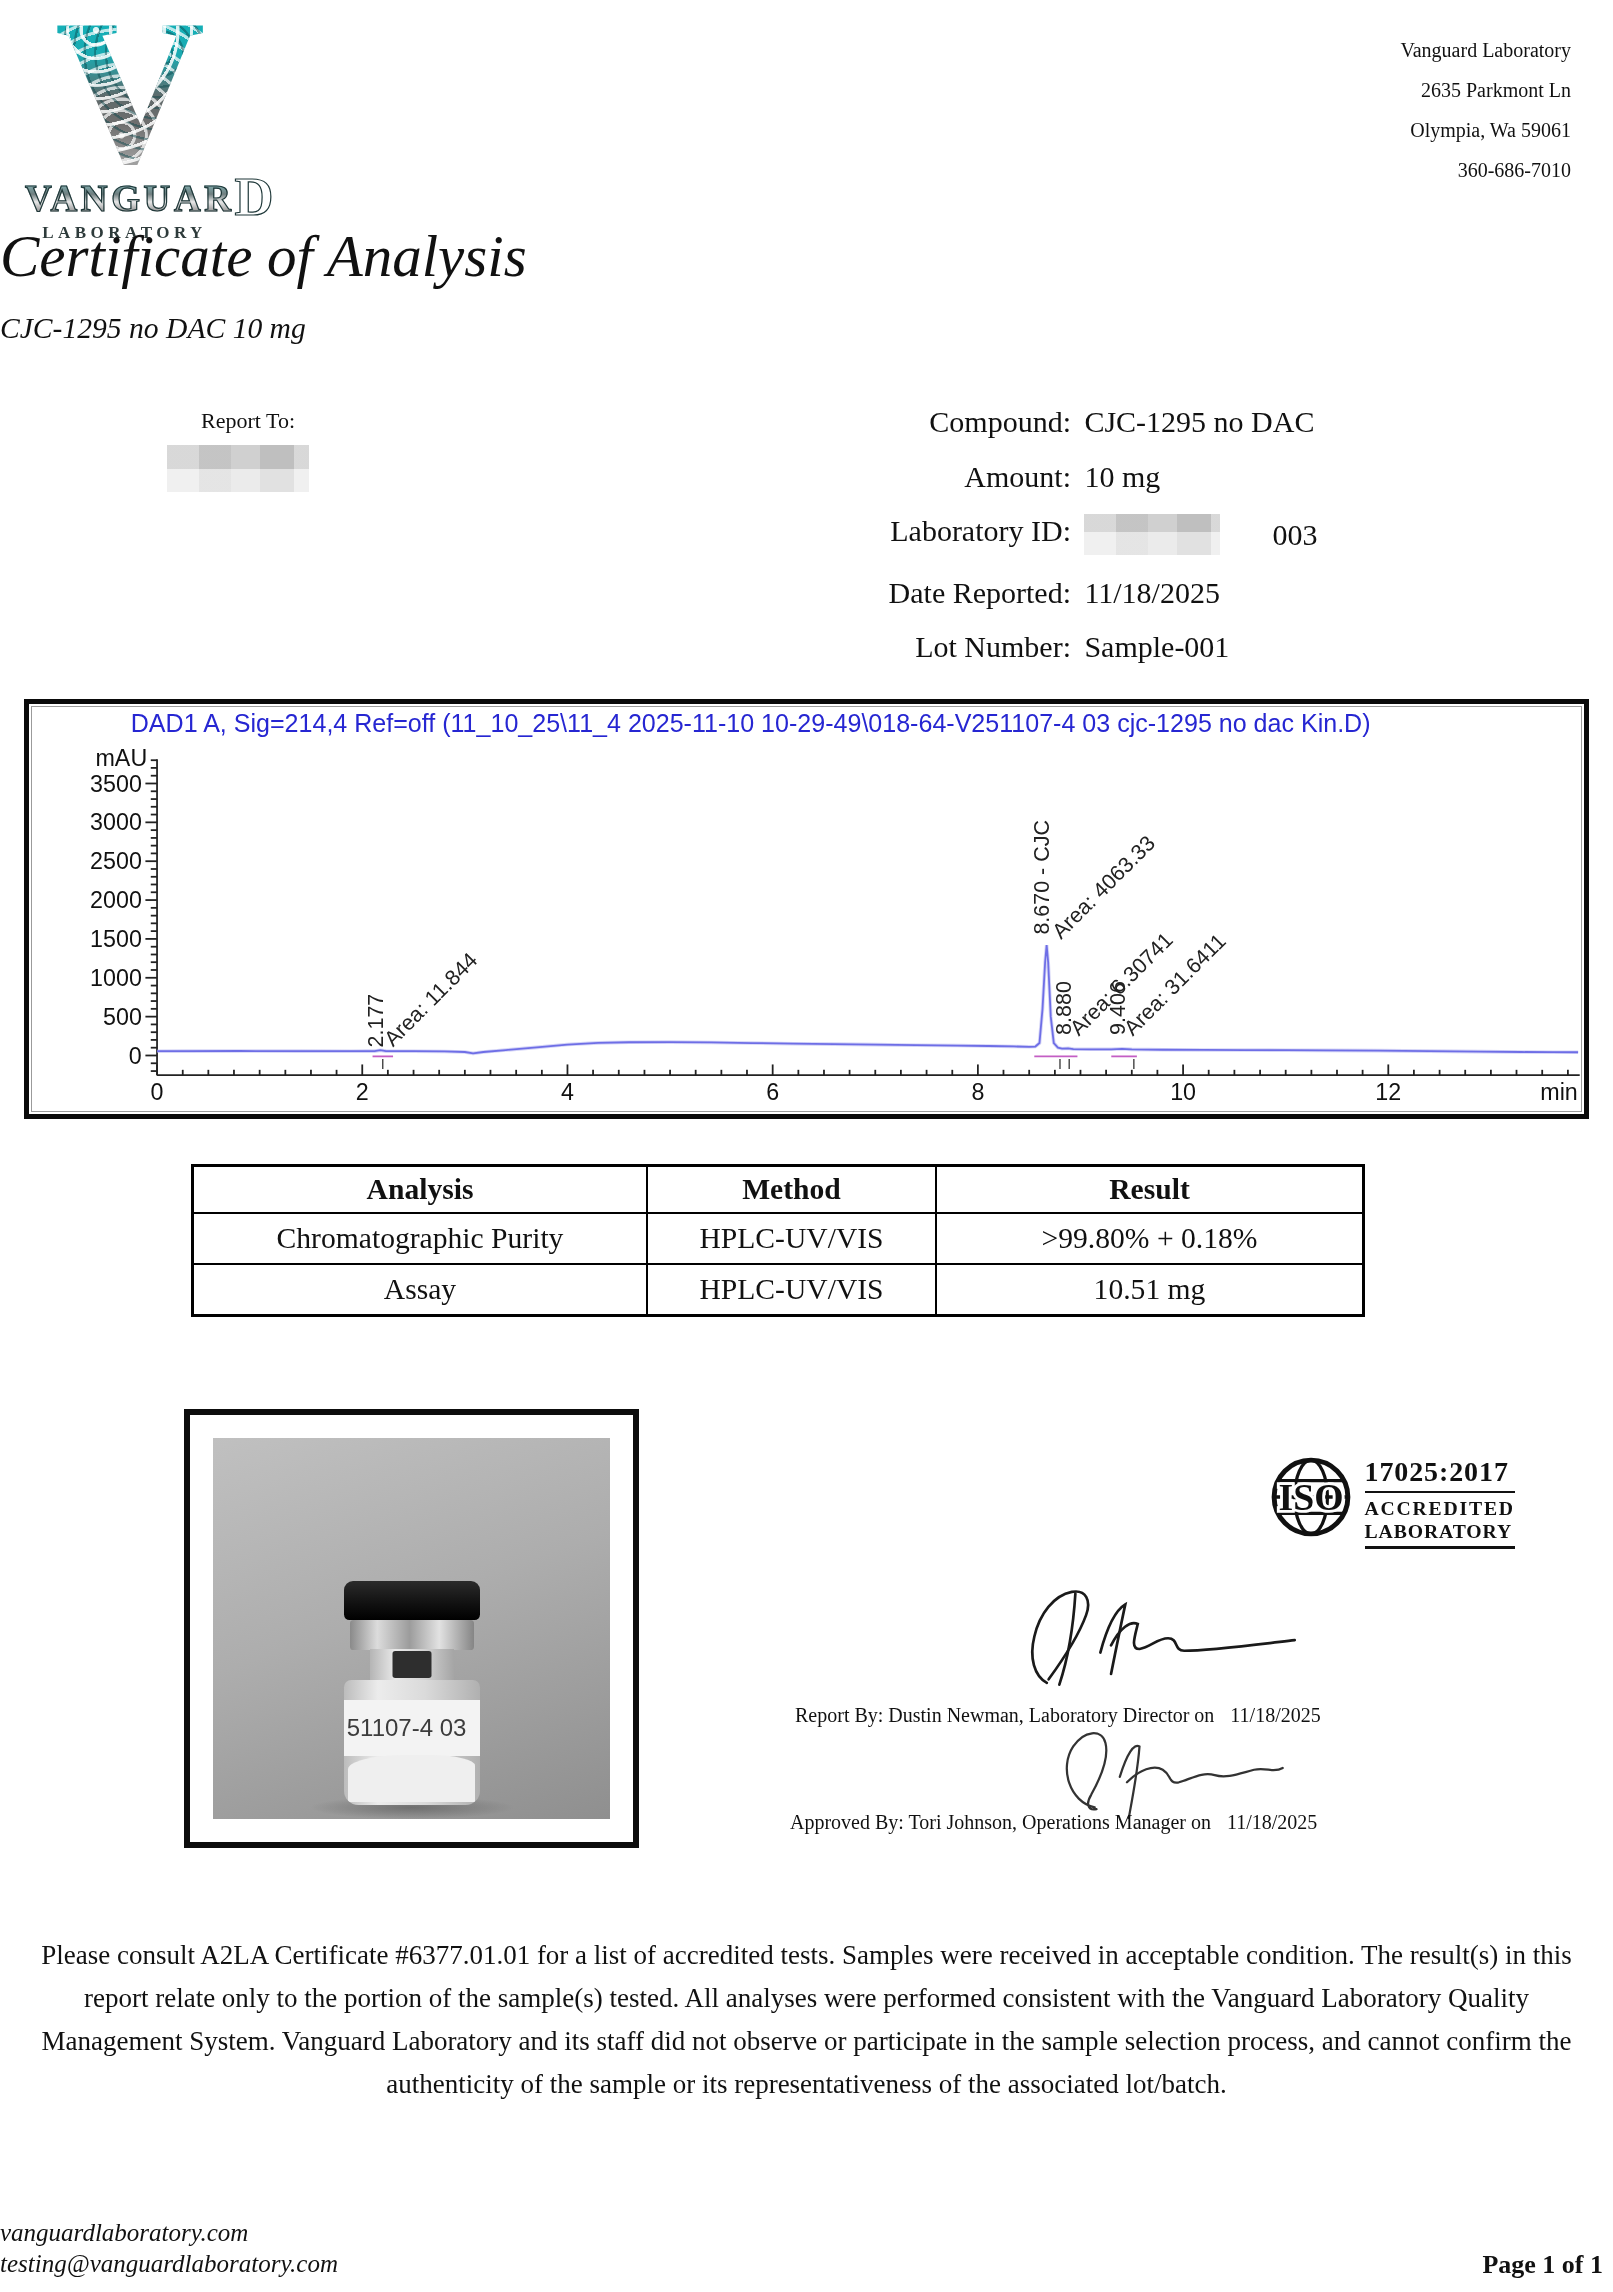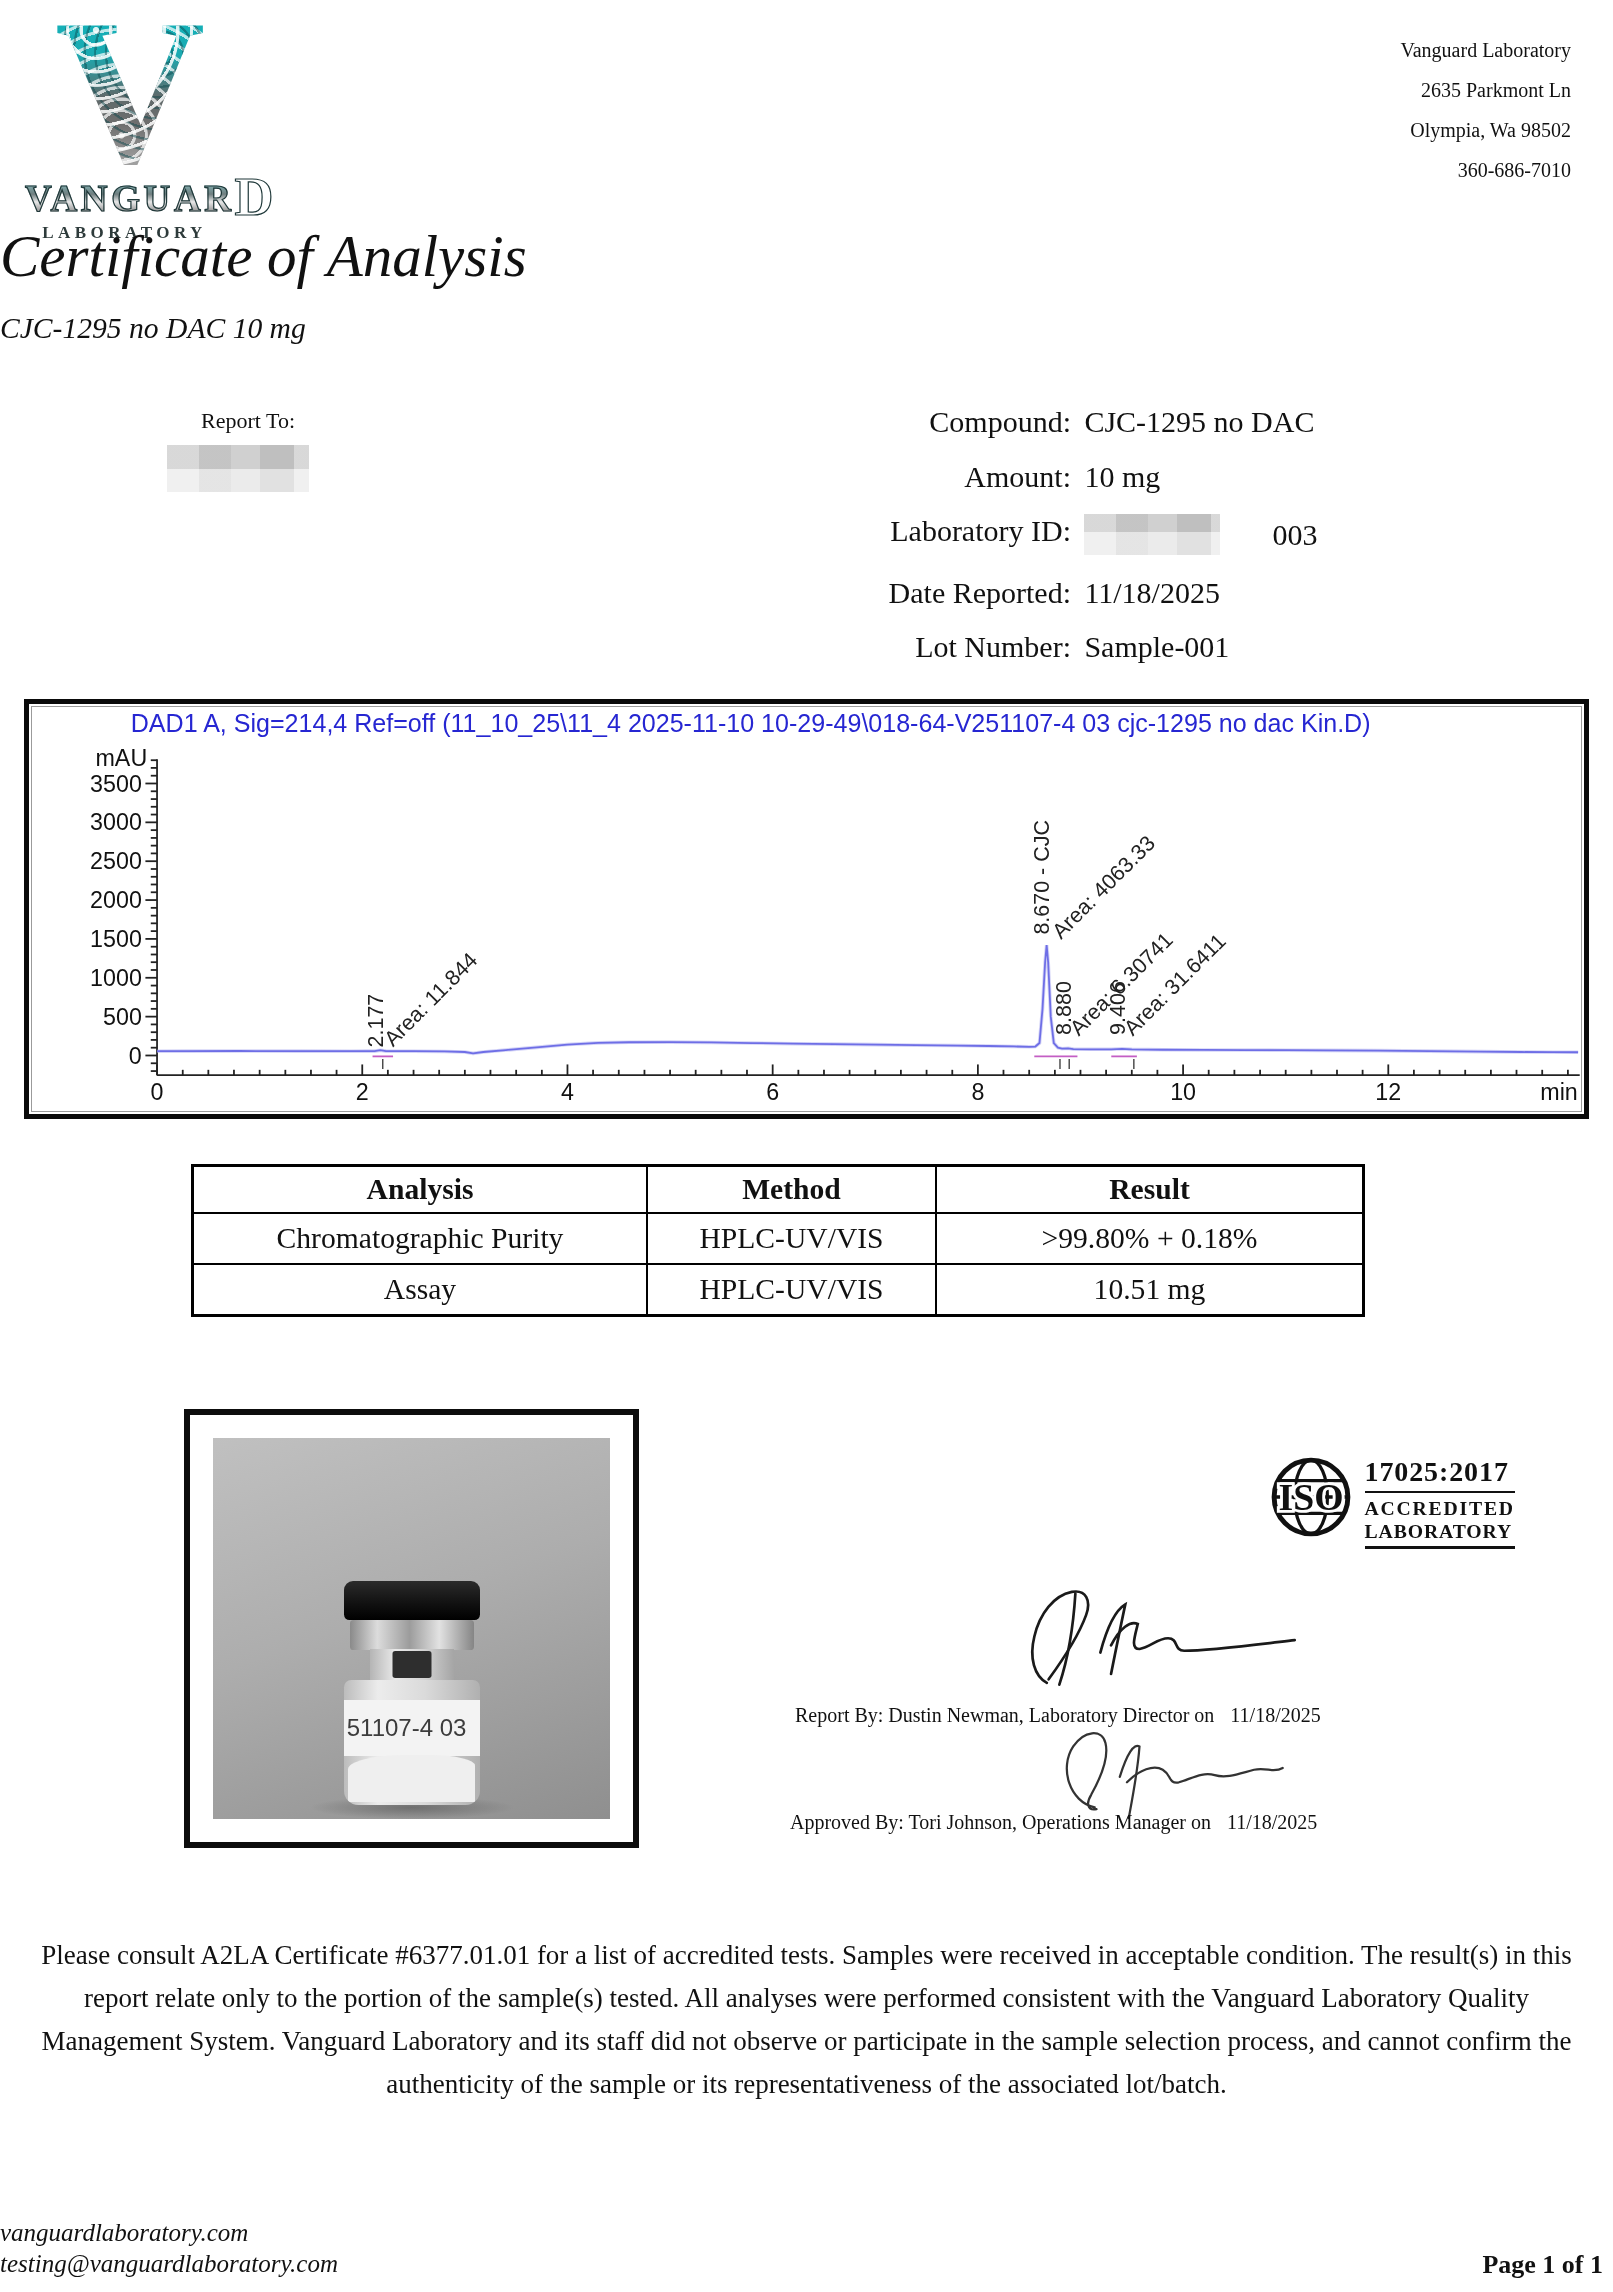--- a/index.html
+++ b/index.html
@@ -98,21 +98,21 @@
 </head>
 <body>
 
 <div class="abs" id="logo-v">V</div>
 <div class="abs" id="logo-word"><span>VANGUAR</span><span class="logo-d">D</span></div>
 <div class="abs" id="logo-lab">LABORATORY</div>
 
 <div class="abs" id="address-block">
     <div class="addr-line">Vanguard Laboratory</div>
     <div class="addr-line">2635 Parkmont Ln</div>
-    <div class="addr-line">Olympia, Wa 98502</div>
+    <div class="addr-line">Olympia, Wa 59061</div>
     <div class="addr-line">360-686-7010</div>
   </div>
 
 <div class="abs center-col" id="page-title">Certificate of Analysis</div>
 <div class="abs center-col" id="page-subtitle">CJC-1295 no DAC 10 mg</div>
 
 <div class="abs" id="report-to">Report To:</div>
 <div class="abs redact" id="report-redact"></div>
 <div class="abs" id="info-block">
     <div class="info-row">

